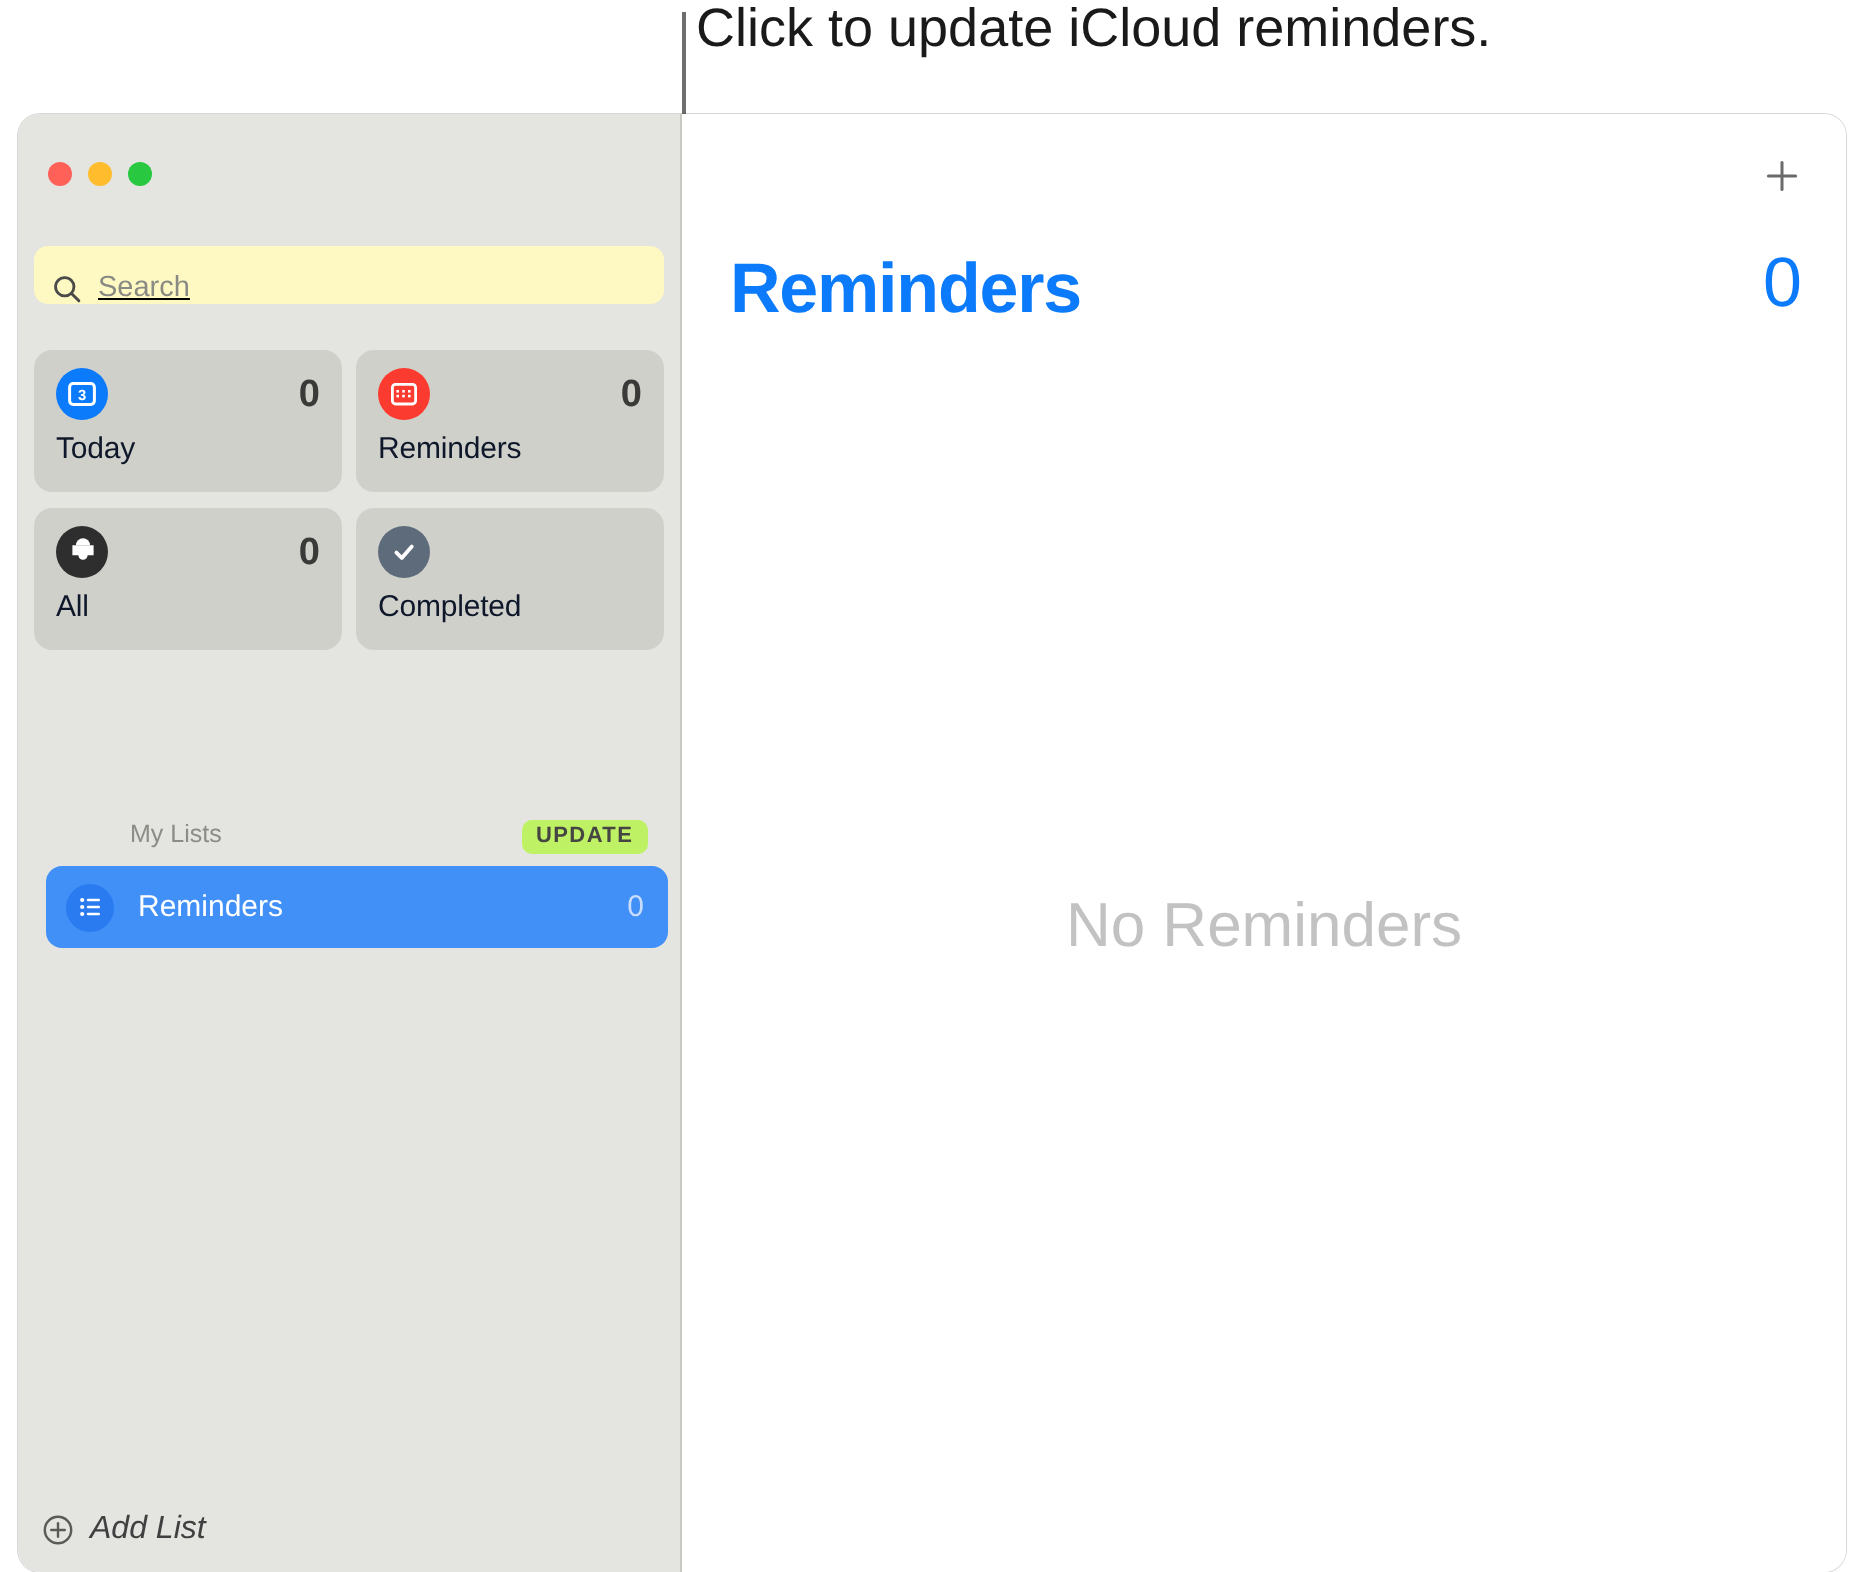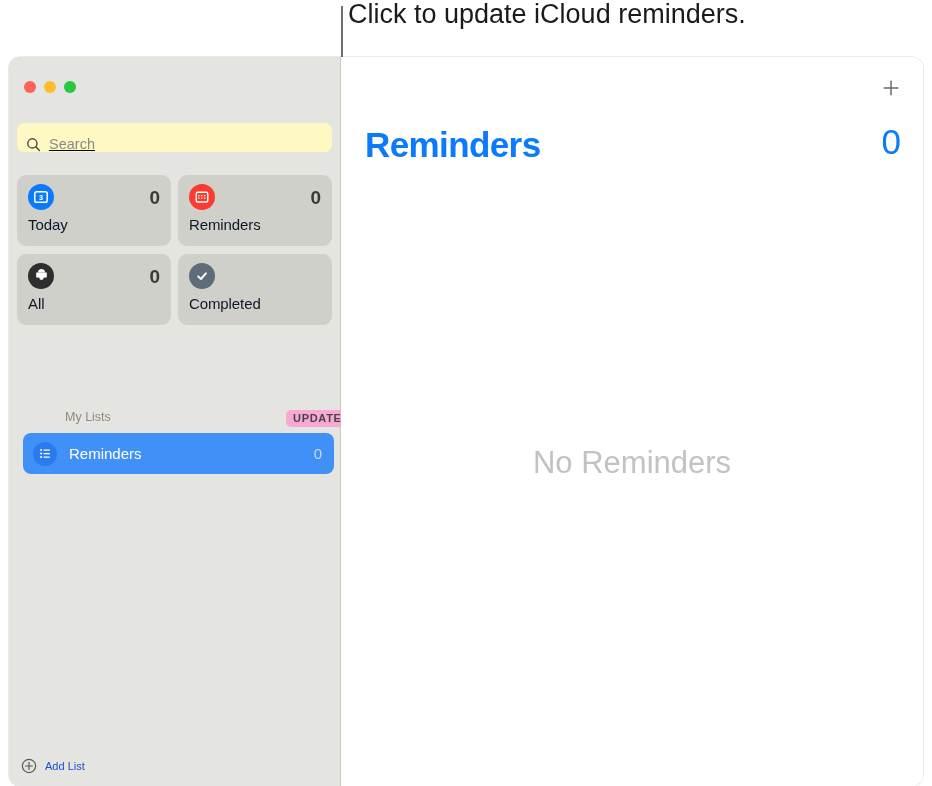--- a/index.html
+++ b/index.html
@@ -157,28 +157,27 @@
     left: 20px;
     top: 353px;
     font-size: 12.5px;
     color: #8c8c87;
     margin-left: 36px;
   }
   .update-pill {
     position: absolute;
     left: 252px;
     top: 353px;
-    background: #f9a8d4;
+    background: #bef264;
     border-radius: 5px;
     padding: 2px 7px 3px 7px;
     font-size: 11px;
     font-weight: bold;
     letter-spacing: 0.7px;
     color: #454543;
-    margin-left: 25px;
   }
 
   .list-row {
     position: absolute;
     left: 14px;
     top: 376px;
     width: 311px;
     height: 41px;
     background: #4190f7;
     border-radius: 8px;
@@ -211,22 +210,23 @@
   
   .add-list {
     position: absolute;
     left: 12px;
     bottom: 12px;
     display: flex;
     align-items: center;
   }
   .add-list-label {
     margin-left: 8px;
-    font-size: 11px;
-    color: #1d4ed8;
+    font-size: 16px;
+    color: #404040;
+    font-style: italic;
   }
 
   
   .detail {
     flex: 1 1 auto;
     background: #ffffff;
     position: relative;
   }
   .add-reminder-btn {
     position: absolute;

